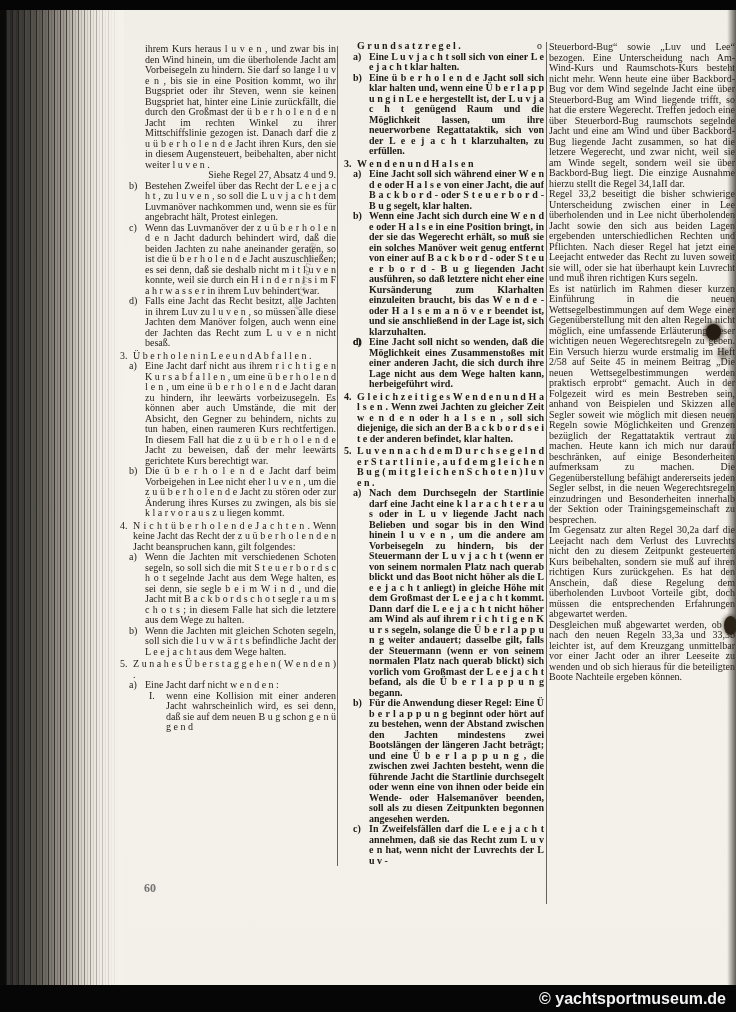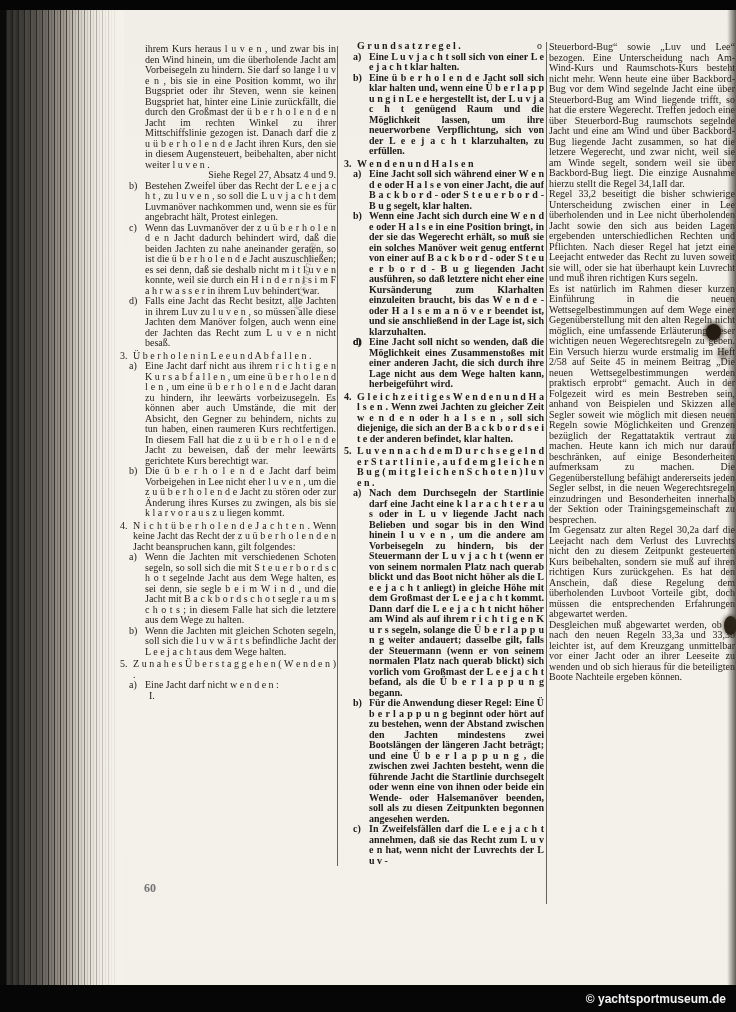--- a/index.html
+++ b/index.html
@@ -42,21 +42,21 @@
           color:rgba(112,106,94,.55);letter-spacing:1.5px;text-align:center;}
   
   .blob1{position:absolute;left:706px;top:324px;width:15px;height:16px;border-radius:50%;
          background:#241c12;box-shadow:0 0 4px 2px rgba(40,31,20,.75), 10px 22px 5px -2px rgba(40,31,20,.5);}
   .blob2{position:absolute;left:724px;top:616px;width:13px;height:19px;border-radius:50%;
          background:#2b2318;box-shadow:0 0 4px 1px rgba(43,35,24,.7);}
   .pagenum{position:absolute;left:128px;top:881px;font-weight:bold;font-size:12px;color:#737373;margin-left:16px;}
   
   .footer{position:absolute;left:0;right:0;bottom:0;height:27px;background:#060606;
           display:flex;align-items:center;justify-content:flex-end;padding-right:10px;box-sizing:border-box;
-          font-family:"Liberation Sans",sans-serif;font-weight:bold;font-size:12px;color:#f2f2f2;}
+          font-family:"Liberation Sans",sans-serif;font-weight:bold;font-size:16px;color:#f2f2f2;}
   .topbar{position:absolute;left:0;right:0;top:0;height:10px;background:#050505;}
 </style>
 </head>
 <body>
 
 <div class="stage">
   <div class="topbar"></div>
   <div class="paper"></div>
   <div class="edge"></div>
   <div class="rightshade"></div>
@@ -70,27 +70,27 @@
     <p class="blk n1"><span class="lbl">c)</span><span>Wenn das Luvmanöver der z u ü b e r h o l e n d e n Jacht dadurch behindert wird, daß die beiden Jachten zu nahe aneinander geraten, so ist die ü b e r h o l e n d e Jacht auszuschließen; es sei denn, daß sie deshalb nicht m i t l u v e n konnte, weil sie durch ein H i n d e r n i s i m F a h r w a s s e r in ihrem Luv behindert war.</span></p>
     <p class="blk n1"><span class="lbl">d)</span><span>Falls eine Jacht das Recht besitzt, alle Jachten in ihrem Luv zu l u v e n , so müssen alle diese Jachten dem Manöver folgen, auch wenn eine der Jachten das Recht zum L u v e n nicht besaß.</span></p>
     <p class="blk n0 m2"><span class="lbl">3.</span><span class="hd">Ü b e r h o l e n  i n  L e e  u n d  A b f a l l e n .</span></p>
     <p class="blk n1"><span class="lbl">a)</span><span>Eine Jacht darf nicht aus ihrem r i c h t i g e n  K u r s  a b f a l l e n , um eine ü b e r h o l e n d l e n , um eine ü b e r h o l e n d e Jacht daran zu hindern, ihr leewärts vorbeizusegeln. Es können aber auch Umstände, die mit der Absicht, den Gegner zu behindern, nichts zu tun haben, einen raumeren Kurs rechtfertigen. In diesem Fall hat die z u ü b e r h o l e n d e Jacht zu beweisen, daß der mehr leewärts gerichtete Kurs berechtigt war.</span></p>
     <p class="blk n1"><span class="lbl">b)</span><span>Die ü b e r h o l e n d e Jacht darf beim Vorbeigehen in Lee nicht eher l u v e n , um die z u ü b e r h o l e n d e Jacht zu stören oder zur Änderung ihres Kurses zu zwingen, als bis sie k l a r  v o r a u s  z u  liegen kommt.</span></p>
     <p class="blk n0 m2"><span class="lbl">4.</span><span class="hd">N i c h t  ü b e r h o l e n d e  J a c h t e n .</span> <span>Wenn keine Jacht das Recht der z u  ü b e r h o l e n d e n Jacht beanspruchen kann, gilt folgendes:</span></p>
     <p class="blk n1"><span class="lbl">a)</span><span>Wenn die Jachten mit verschiedenen Schoten segeln, so soll sich die mit S t e u e r b o r d s c h o t segelnde Jacht aus dem Wege halten, es sei denn, sie segle b e i m  W i n d , und die Jacht mit B a c k b o r d s c h o t segle r a u m s c h o t s ; in diesem Falle hat sich die letztere aus dem Wege zu halten.</span></p>
     <p class="blk n1"><span class="lbl">b)</span><span>Wenn die Jachten mit gleichen Schoten segeln, soll sich die l u v w ä r t s befindliche Jacht der L e e j a c h t aus dem Wege halten.</span></p>
     <p class="blk n0 m2"><span class="lbl">5.</span><span class="hd">Z u  n a h e s  Ü b e r s t a g g e h e n ( W e n d e n ) .</span></p>
     <p class="blk n1"><span class="lbl">a)</span><span>Eine Jacht darf nicht w e n d e n :</span></p>
-    <p class="blk n2"><span class="lbl">I.</span></p>
+    <p class="blk n2"><span class="lbl">I.</span><span>wenn eine Kollision mit einer anderen Jacht wahrscheinlich wird, es sei denn, daß sie auf dem neuen B u g schon g e n ü g e n d</span></p>
   </div>
 
   <div class="col col2">
     <p class="blk n0"><span class="hd">G r u n d s a t z r e g e l .</span><span class="omark">o</span></p>
     <p class="blk n1"><span class="lbl">a)</span><span>Eine L u v j a c h t soll sich von einer L e e j a c h t klar halten.</span></p>
-    <p class="blk n1"><span class="lbl">b)</span><span>Eine ü b e r h o l e n d e Jacht soll sich klar halten und, wenn eine Ü b e r l a p p u n g  i n  L e e hergestellt ist, der L u v j a c h t genügend Raum und die Möglichkeit lassen, um ihre neuerworbene Verpflichtung, sich von der L e e j a c h t klarzuhalten, zu erfüllen.</span></p>
+    <p class="blk n1"><span class="lbl">b)</span><span>Eine ü b e r h o l e n d e Jacht soll sich klar halten und, wenn eine Ü b e r l a p p u n g  i n  L e e hergestellt ist, der L u v j a c h t genügend Raum und die Möglichkeit lassen, um ihre neuerworbene Regattataktik, sich von der L e e j a c h t klarzuhalten, zu erfüllen.</span></p>
     <p class="blk n0 m2"><span class="lbl">3.</span><span class="hd">W e n d e n  u n d  H a l s e n</span></p>
     <p class="blk n1"><span class="lbl">a)</span><span>Eine Jacht soll sich während einer W e n d e oder H a l s e von einer Jacht, die auf B a c k b o r d - oder S t e u e r b o r d - B u g segelt, klar halten.</span></p>
     <p class="blk n1"><span class="lbl">b)</span><span>Wenn eine Jacht sich durch eine W e n d e oder H a l s e in eine Position bringt, in der sie das Wegerecht erhält, so muß sie ein solches Manöver weit genug entfernt von einer auf B a c k b o r d - oder S t e u e r b o r d - B u g liegenden Jacht ausführen, so daß letztere nicht eher eine Kursänderung zum Klarhalten einzuleiten braucht, bis das W e n d e - oder H a l s e m a n ö v e r beendet ist, und sie anschließend in der Lage ist, sich klarzuhalten.</span></p>
     <p class="blk n1"><span class="lbl">c)</span></p>
     <p class="blk n1"><span class="lbl">d)</span><span>Eine Jacht soll nicht so wenden, daß die Möglichkeit eines Zusammenstoßes mit einer anderen Jacht, die sich durch ihre Lage nicht aus dem Wege halten kann, herbeigeführt wird.</span></p>
     <p class="blk n0 m2"><span class="lbl">4.</span><span class="hd">G l e i c h z e i t i g e s  W e n d e n  u n d  H a l s e n .</span> <span>Wenn zwei Jachten zu gleicher Zeit w e n d e n oder h a l s e n , soll sich diejenige, die sich an der B a c k b o r d s e i t e der anderen befindet, klar halten.</span></p>
     <p class="blk n0 m2"><span class="lbl">5.</span><span class="hd">L u v e n  n a c h  d e m  D u r c h s e g e l n  d e r  S t a r t l i n i e , a u f  d e m  g l e i c h e n  B u g ( m i t  g l e i c h e n  S c h o t e n )  l u v e n .</span></p>
     <p class="blk n1"><span class="lbl">a)</span><span>Nach dem Durchsegeln der Startlinie darf eine Jacht eine k l a r  a c h t e r a u s oder in L u v liegende Jacht nach Belieben und sogar bis in den Wind hinein l u v e n , um die andere am Vorbeisegeln zu hindern, bis der Steuermann der L u v j a c h t (wenn er von seinem normalen Platz nach querab blickt und das Boot nicht höher als die L e e j a c h t anliegt) in gleiche Höhe mit dem Großmast der L e e j a c h t kommt. Dann darf die L e e j a c h t nicht höher am Wind als auf ihrem r i c h t i g e n  K u r s segeln, solange die Ü b e r l a p p u n g weiter andauert; dasselbe gilt, falls der Steuermann (wenn er von seinem normalen Platz nach querab blickt) sich vorlich vom Großmast der L e e j a c h t befand, als die Ü b e r l a p p u n g begann.</span></p>
     <p class="blk n1"><span class="lbl">b)</span><span>Für die Anwendung dieser Regel: Eine Ü b e r l a p p u n g beginnt oder hört auf zu bestehen, wenn der Abstand zwischen den Jachten mindestens zwei Bootslängen der längeren Jacht beträgt; und eine Ü b e r l a p p u n g , die zwischen zwei Jachten besteht, wenn die führende Jacht die Startlinie durchsegelt oder wenn eine von ihnen oder beide ein Wende- oder Halsemanöver beenden, soll als zu diesen Zeitpunkten begonnen angesehen werden.</span></p>
     <p class="blk n1"><span class="lbl">c)</span><span>In Zweifelsfällen darf die L e e j a c h t annehmen, daß sie das Recht zum L u v e n hat, wenn nicht der Luvrechts der L u v -</span></p>

